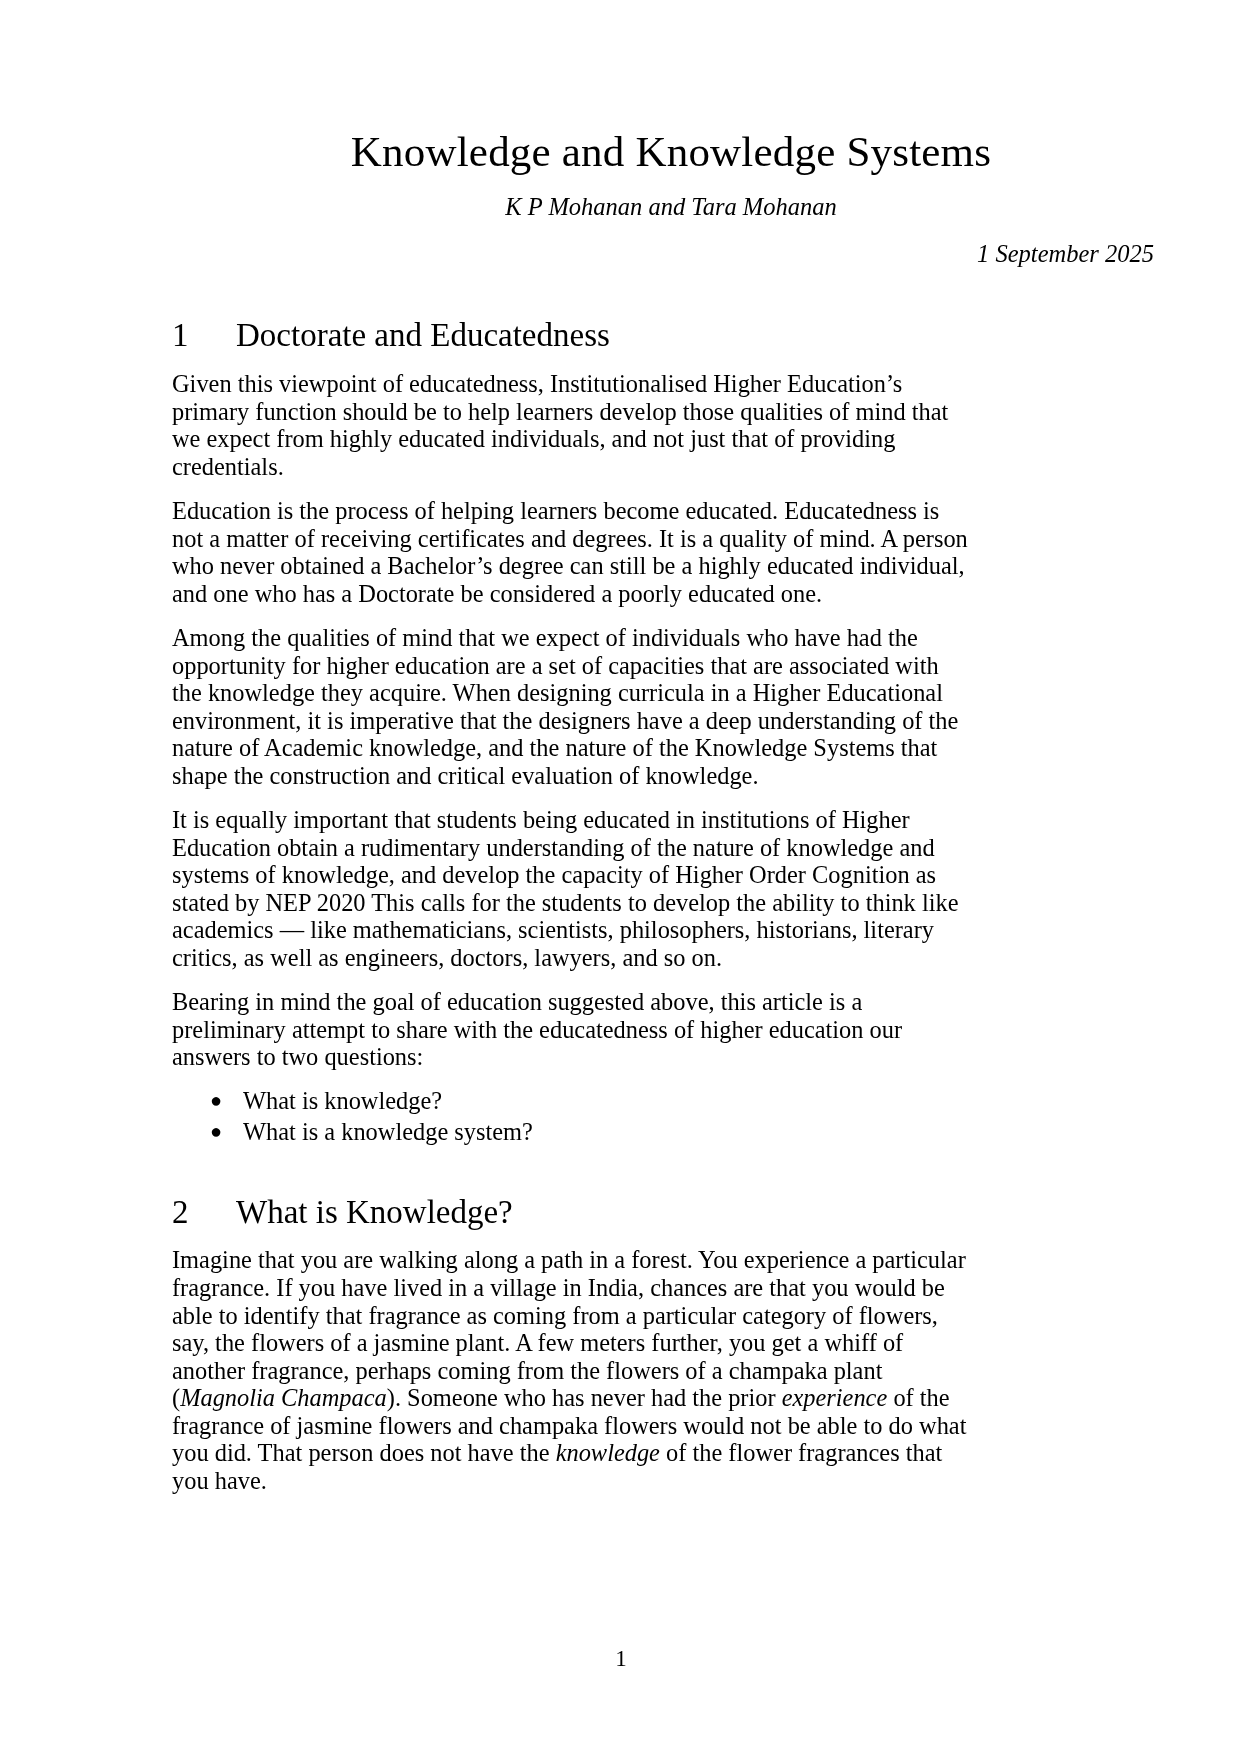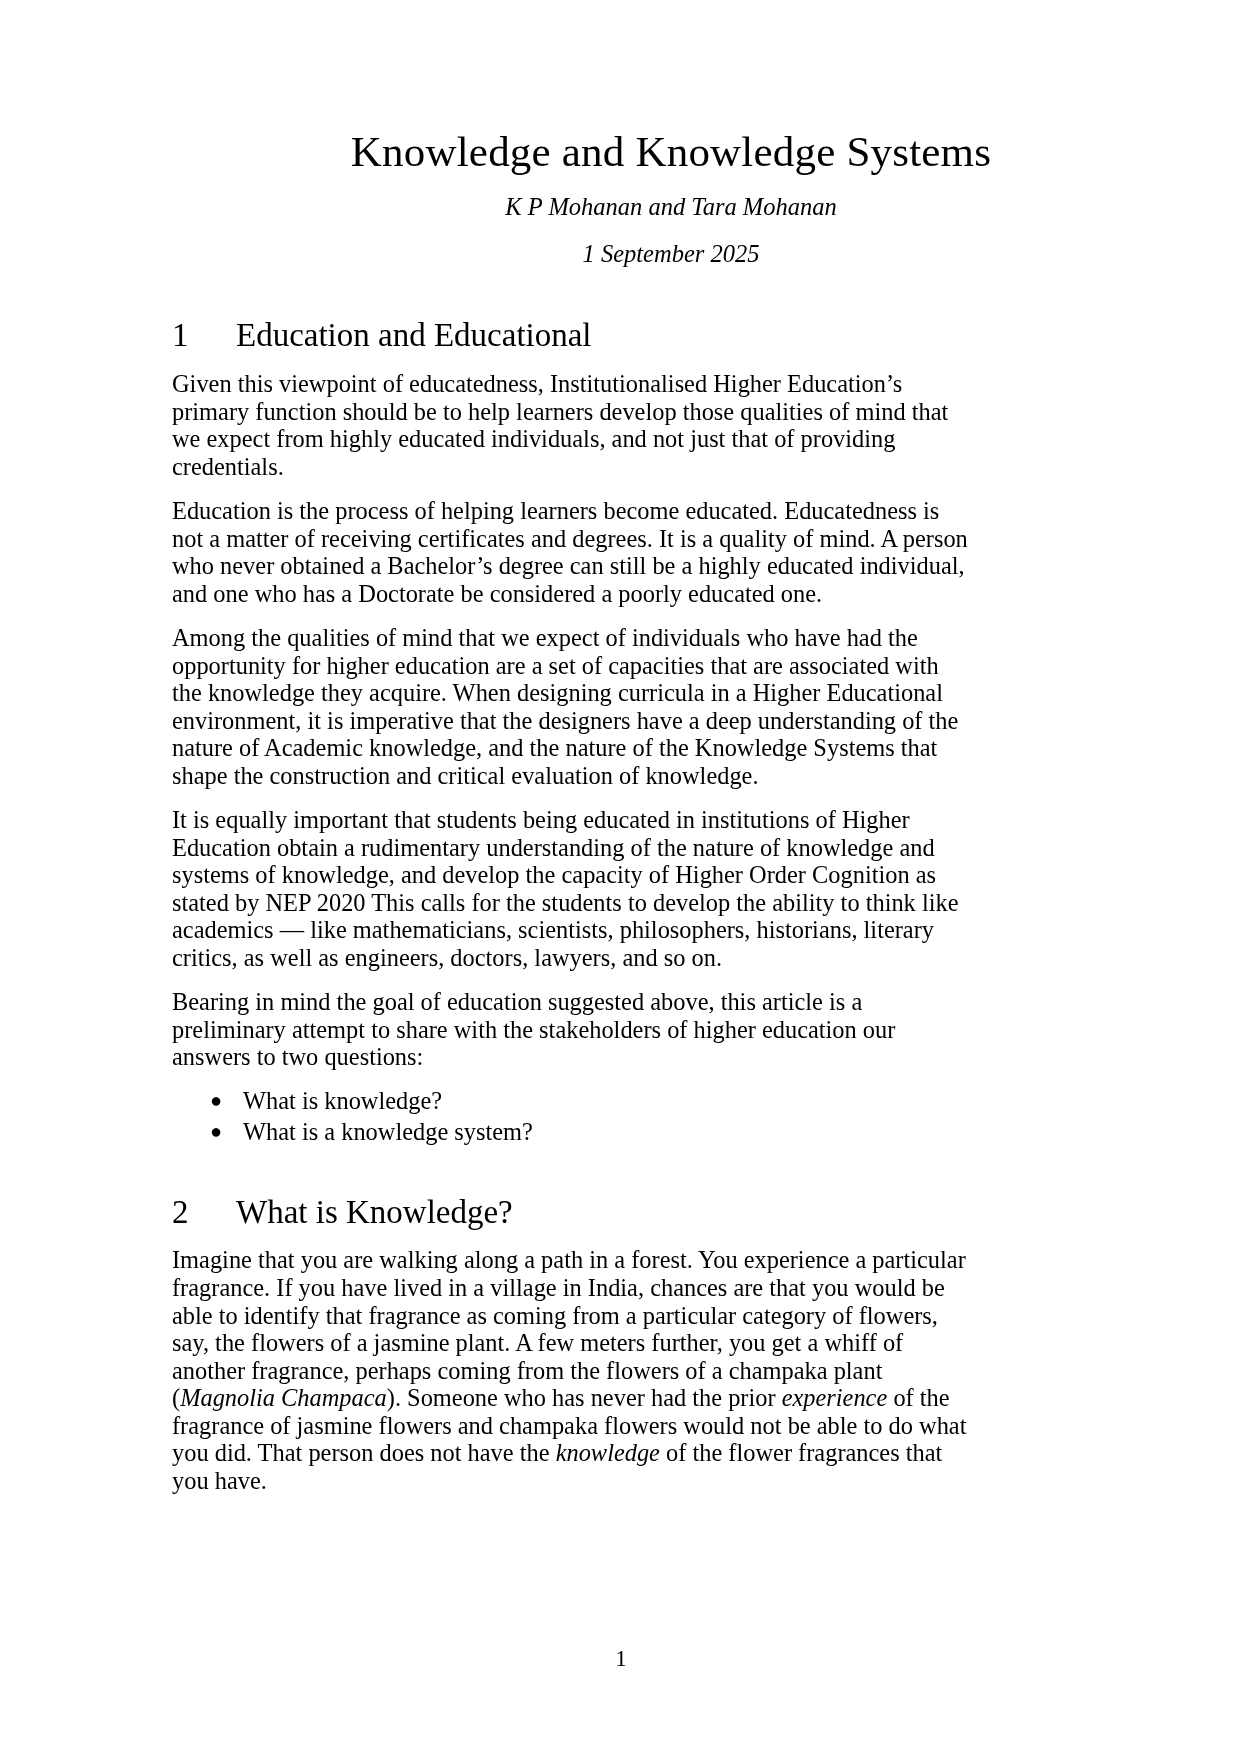--- a/index.html
+++ b/index.html
@@ -33,20 +33,21 @@
   .doc-authors,
   .doc-date {
     text-align: center;
     font-style: italic;
     font-size: 24.5px;
     line-height: 1.25;
     margin: 16px;
   }
   .doc-date {
     margin-bottom: 0;
+    text-align: right;
   }
   .section-heading {
     font-size: 33px;
     font-weight: normal;
     line-height: 1.2;
     margin: 47px 0 14px 0;
     display: flex;
     align-items: baseline;
   }
   .section-number {
@@ -101,28 +102,28 @@
 <body>
 
 <div class="page">
 
   <h1 class="doc-title">Knowledge and Knowledge Systems</h1>
   <div class="doc-authors">K P Mohanan and Tara Mohanan</div>
   <div class="doc-date">1 September 2025</div>
 
   <h2 class="section-heading">
     <span class="section-number">1</span>
-    <span class="section-title">Education and Educational</span>
+    <span class="section-title">Doctorate and Educatedness</span>
   </h2>
 
   <p class="para">Given this viewpoint of educatedness, Institutionalised Higher Education’s primary function should be to help learners develop those qualities of mind that we expect from highly educated individuals, and not just that of providing credentials.</p>
   <p class="para">Education is the process of helping learners become educated. Educatedness is not a matter of receiving certificates and degrees. It is a quality of mind. A person who never obtained a Bachelor’s degree can still be a highly educated individual, and one who has a Doctorate be considered a poorly educated one.</p>
   <p class="para">Among the qualities of mind that we expect of individuals who have had the opportunity for higher education are a set of capacities that are associated with the knowledge they acquire. When designing curricula in a Higher Educational environment, it is imperative that the designers have a deep understanding of the nature of Academic knowledge, and the nature of the Knowledge Systems that shape the construction and critical evaluation of knowledge.</p>
   <p class="para">It is equally important that students being educated in institutions of Higher Education obtain a rudimentary understanding of the nature of knowledge and systems of knowledge, and develop the capacity of Higher Order Cognition as stated by NEP 2020  This calls for the students to develop the ability to think like academics — like mathematicians, scientists, philosophers, historians, literary critics, as well as engineers, doctors, lawyers, and so on.</p>
-  <p class="para tight">Bearing in mind the goal of education suggested above, this article is a preliminary attempt to share with the stakeholders of higher education our answers to two questions:</p>
+  <p class="para tight">Bearing in mind the goal of education suggested above, this article is a preliminary attempt to share with the educatedness of higher education our answers to two questions:</p>
 
   <ul class="bullet-list">
     <li>
       <span class="bullet-dot">●</span>
       <span>What is knowledge?</span>
     </li>
     <li>
       <span class="bullet-dot">●</span>
       <span>What is a knowledge system?</span>
     </li>

